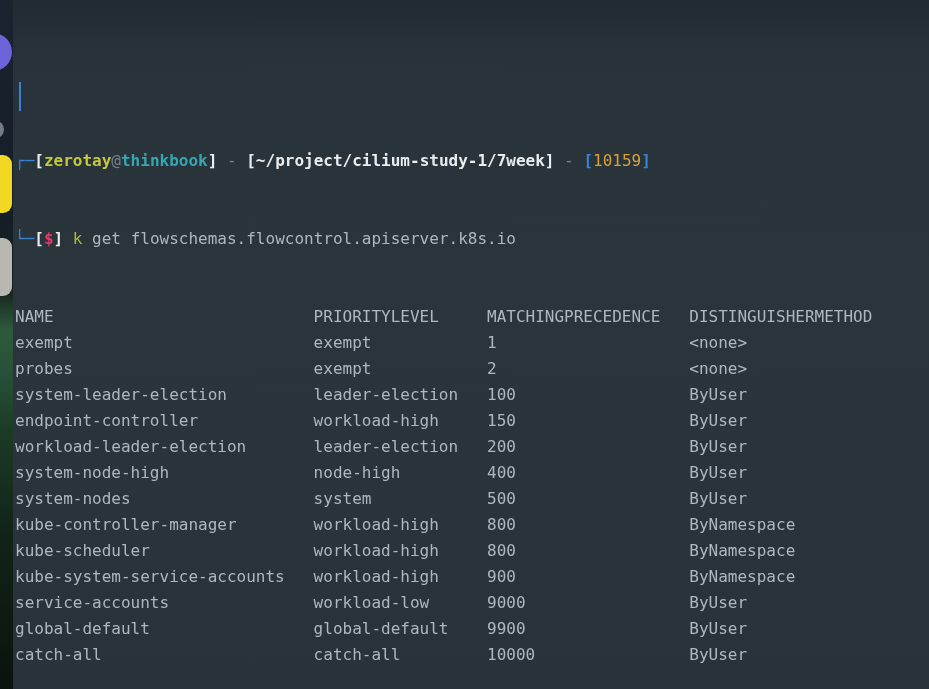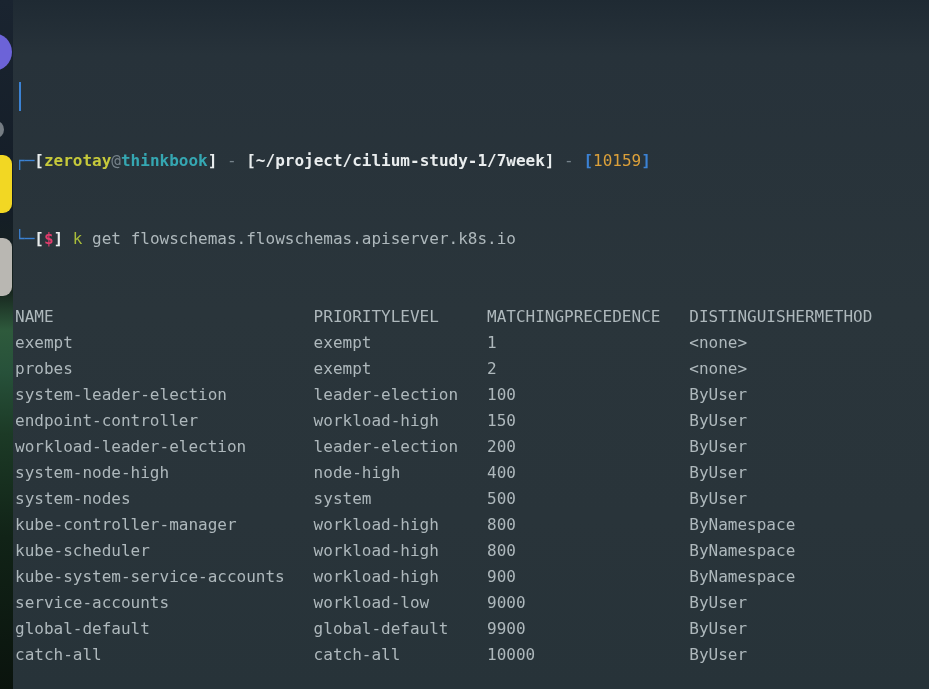--- a/index.html
+++ b/index.html
@@ -54,20 +54,20 @@
     <div class="dock-icon dot"></div>
     <div class="dock-icon yellow"></div>
     <div class="dock-icon grayic"></div>
   </div>
 
   <div class="terminal">
 
     <div class="block first">
       <div class="connector"></div>
       <div class="line"><span class="c-blue b">┌─</span><span class="c-white b">[</span><span class="c-yellow b">zerotay</span><span class="c-gray">@</span><span class="c-teal b">thinkbook</span><span class="c-white b">]</span><span class="c-gray"> - </span><span class="c-white b">[~/project/cilium-study-1/7week]</span><span class="c-gray"> - </span><span class="c-blue b">[</span><span class="c-orange">10159</span><span class="c-blue b">]</span></div>
-      <div class="line"><span class="c-blue b">└─</span><span class="c-white b">[</span><span class="c-pink b">$</span><span class="c-white b">]</span><span class="c-fg"> </span><span class="c-green">k</span><span class="c-fg"> get flowschemas.flowschemas.apiserver.k8s.io</span></div>
+      <div class="line"><span class="c-blue b">└─</span><span class="c-white b">[</span><span class="c-pink b">$</span><span class="c-white b">]</span><span class="c-fg"> </span><span class="c-green">k</span><span class="c-fg"> get flowschemas.flowcontrol.apiserver.k8s.io</span></div>
       <div><div class="line">NAME                           PRIORITYLEVEL     MATCHINGPRECEDENCE   DISTINGUISHERMETHOD</div><div class="line">exempt                         exempt            1                    &lt;none&gt;</div><div class="line">probes                         exempt            2                    &lt;none&gt;</div><div class="line">system-leader-election         leader-election   100                  ByUser</div><div class="line">endpoint-controller            workload-high     150                  ByUser</div><div class="line">workload-leader-election       leader-election   200                  ByUser</div><div class="line">system-node-high               node-high         400                  ByUser</div><div class="line">system-nodes                   system            500                  ByUser</div><div class="line">kube-controller-manager        workload-high     800                  ByNamespace</div><div class="line">kube-scheduler                 workload-high     800                  ByNamespace</div><div class="line">kube-system-service-accounts   workload-high     900                  ByNamespace</div><div class="line">service-accounts               workload-low      9000                 ByUser</div><div class="line">global-default                 global-default    9900                 ByUser</div><div class="line">catch-all                      catch-all         10000                ByUser</div></div>
     </div>
 
     
 
   </div>
 </div>
 
 </body></html>

